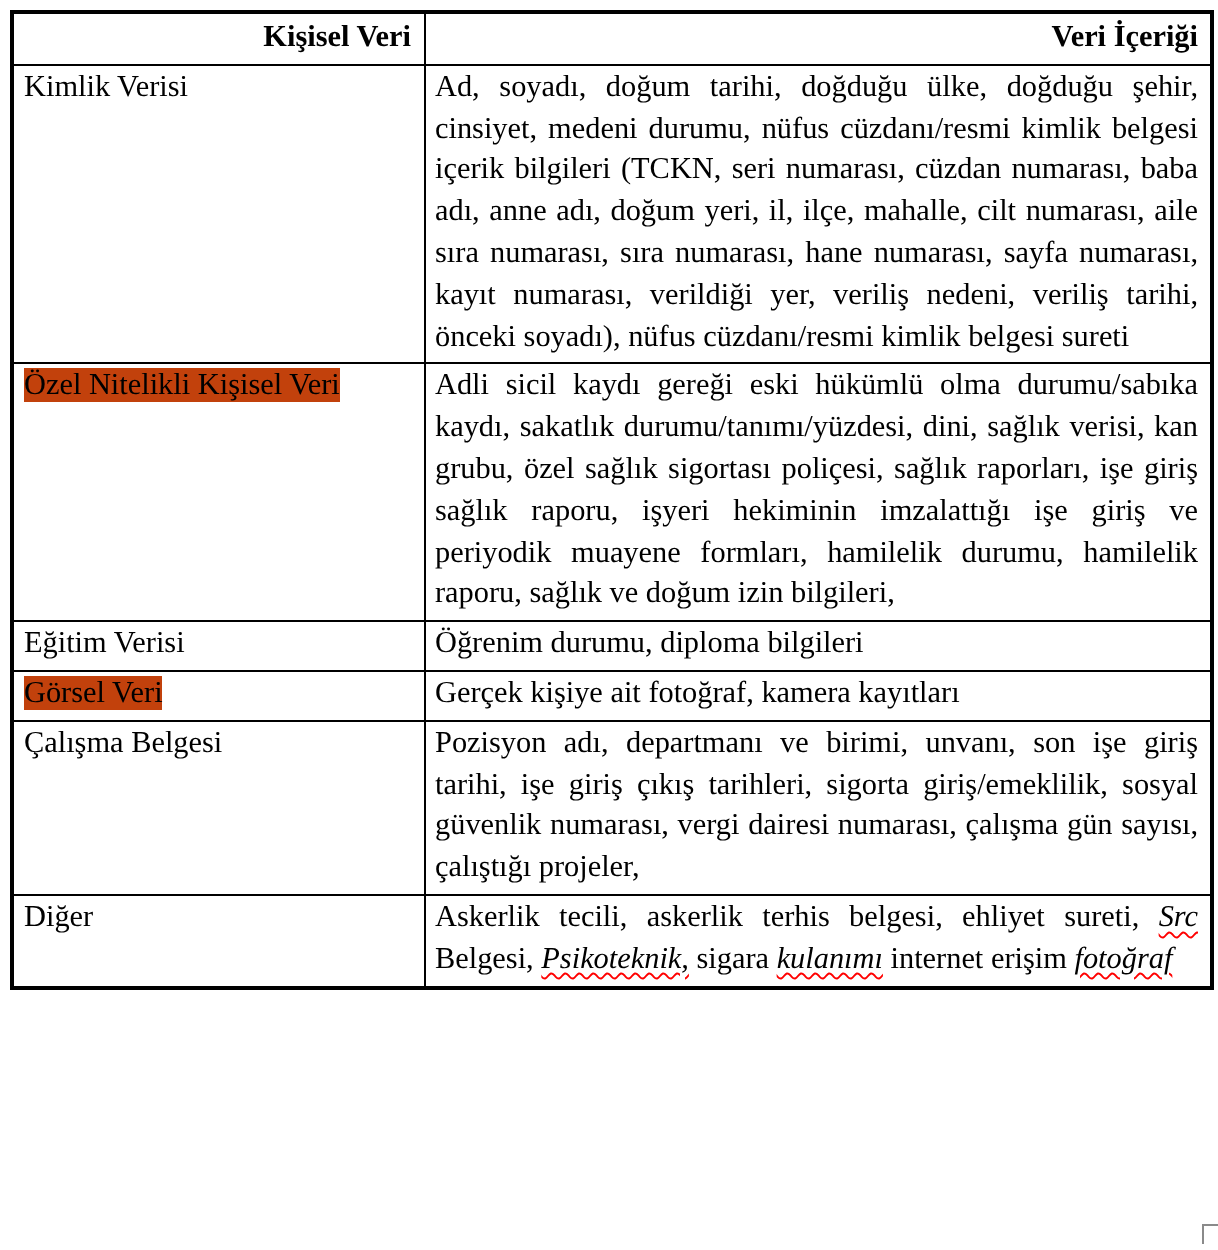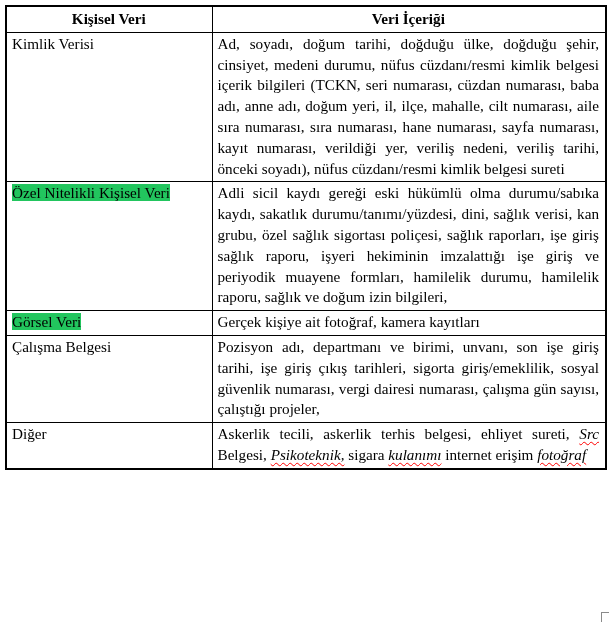--- a/index.html
+++ b/index.html
@@ -27,30 +27,30 @@
     border: 2px solid #000000;
   }
   .doc-table th, .doc-table td {
     border: 1px solid #000000;
     vertical-align: top;
     padding: 1px 6px 2px 5px;
     font-size: 15.2px;
     line-height: 20.8px;
   }
   .doc-table th {
-    text-align: center;
+    text-align: right;
     font-weight: bold;
     padding-top: 2px;
     padding-bottom: 2px;
     margin-top: 28px;
   }
   col.c1 { width: 206px; }
   col.c2 { width: 394px; }
   td.content-cell { text-align: justify; }
-  span.hl { background: #22c55e; text-align: right; }
+  span.hl { background: #c2410c; text-align: right; }
   span.sq {
     text-decoration-line: underline;
     text-decoration-style: wavy;
     text-decoration-color: #ff0000;
     text-decoration-thickness: 1px;
     text-underline-offset: 2px;
     font-style: italic;
   }
   .resize-handle {
     position: absolute;
@@ -95,20 +95,28 @@
 
     <tr>
       <td class="label-cell">
         <span class="hl">Özel Nitelikli Kişisel Veri</span>
       </td>
       <td class="content-cell">
         <span>Adli sicil kaydı gereği eski hükümlü olma durumu/sabıka kaydı, sakatlık durumu/tanımı/yüzdesi, dini, sağlık verisi, kan grubu, özel sağlık sigortası poliçesi, sağlık raporları, işe giriş sağlık raporu, işyeri hekiminin imzalattığı işe giriş ve periyodik muayene formları, hamilelik durumu, hamilelik raporu, sağlık ve doğum izin bilgileri,</span>
       </td>
     </tr>
 
+    <tr>
+      <td class="label-cell">
+        <span>Eğitim Verisi</span>
+      </td>
+      <td class="content-cell">
+        <span>Öğrenim durumu, diploma bilgileri</span>
+      </td>
+    </tr>
 
     <tr>
       <td class="label-cell">
         <span class="hl">Görsel Veri</span>
       </td>
       <td class="content-cell">
         <span>Gerçek kişiye ait fotoğraf, kamera kayıtları</span>
       </td>
     </tr>
 

